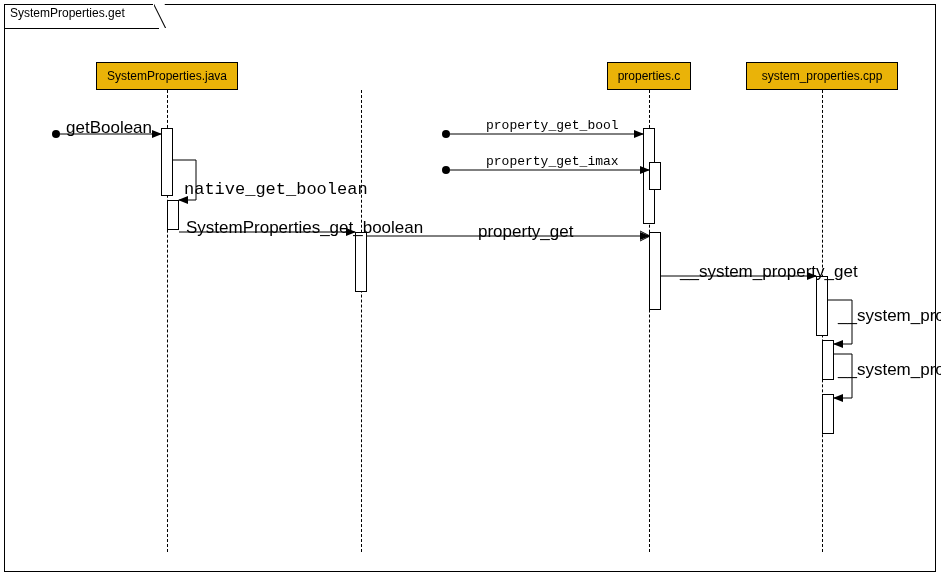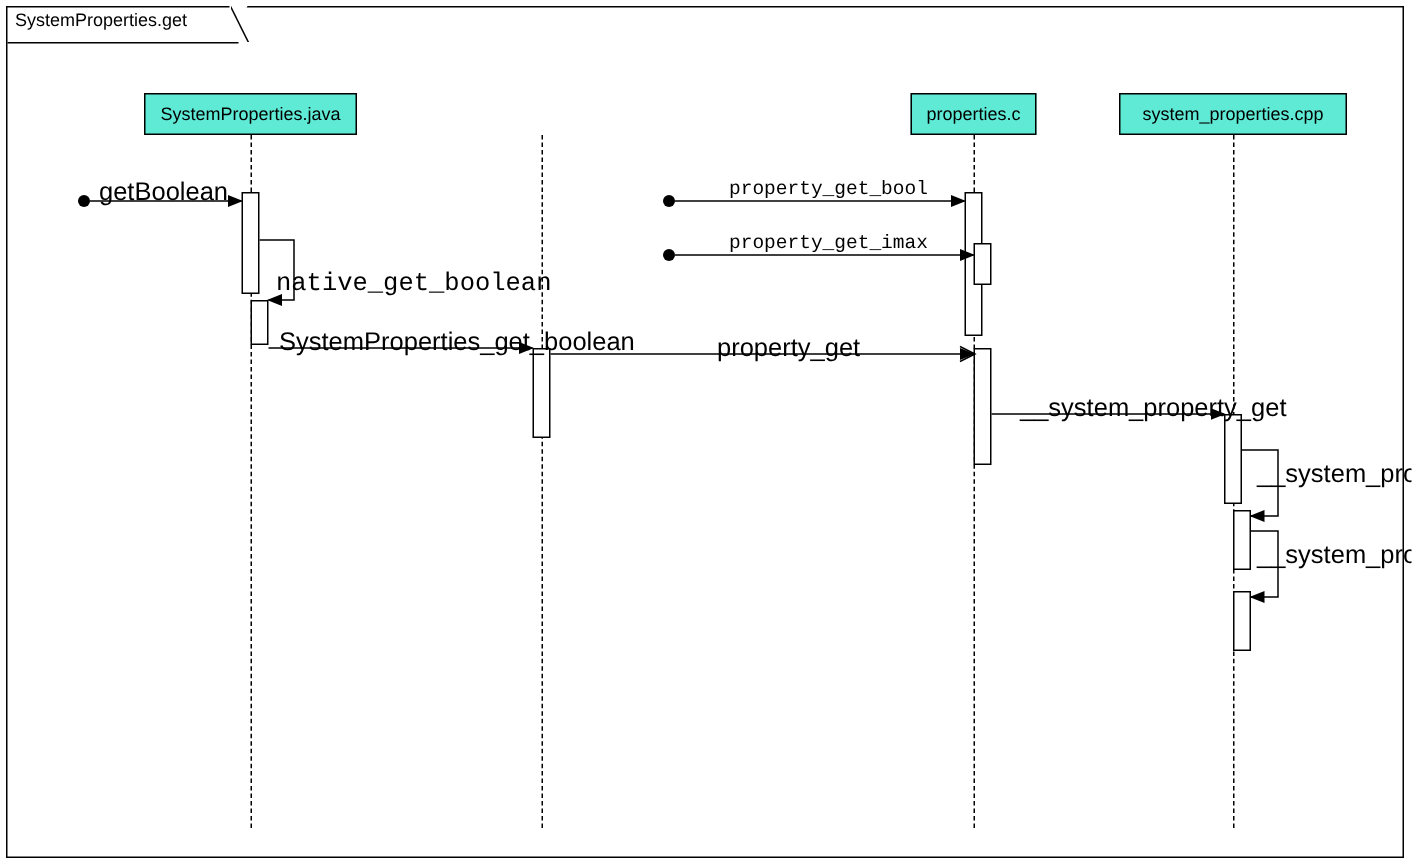--- a/index.html
+++ b/index.html
@@ -75,21 +75,21 @@
   .tab-label {
     position: absolute;
     left: 10px;
     top: 6px;
     font-size: 12px;
     z-index: 4;
   }
   .participant-header {
     position: absolute;
     border: 1px solid #000;
-    background: #5eead4;
+    background: #eab308;
     font-size: 12px;
     text-align: center;
     padding: 6px 5px;
     box-sizing: border-box;
     white-space: nowrap;
   }
   .lifeline {
     position: absolute;
     border-left: 1px dashed #000;
   }

